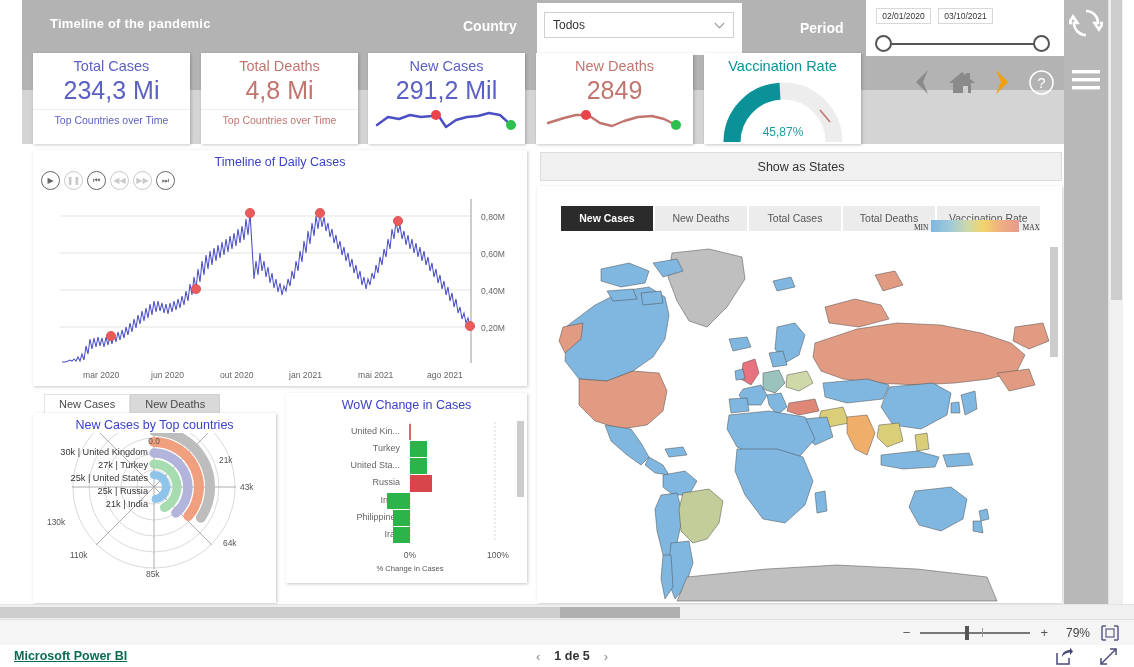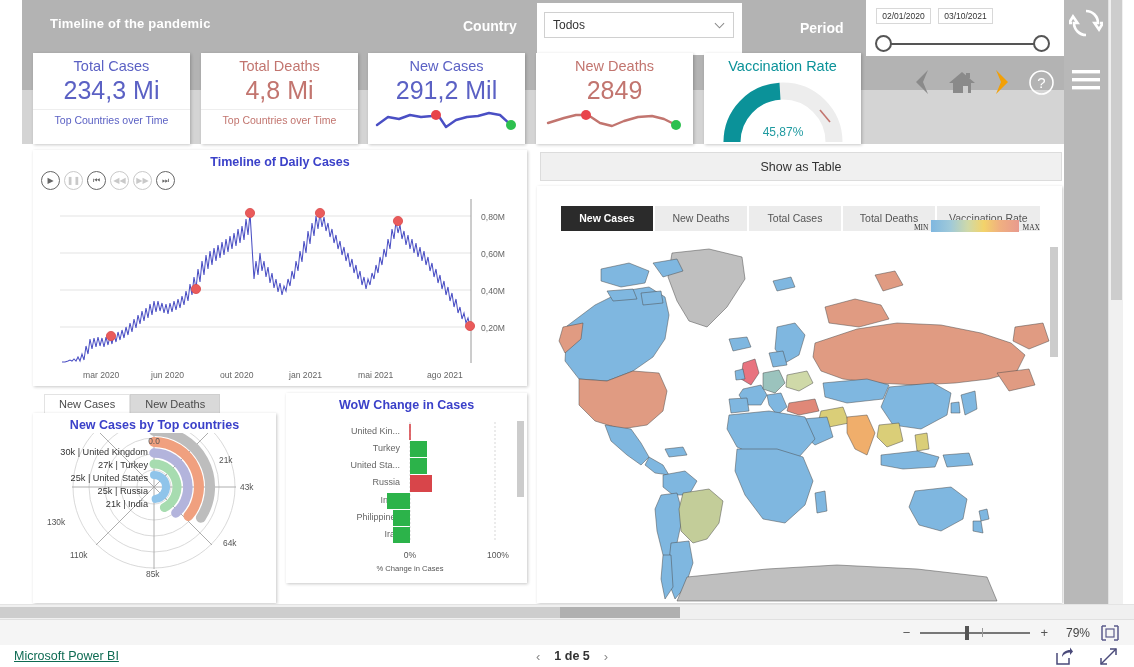--- a/index.html
+++ b/index.html
@@ -97,21 +97,21 @@
   .kpi.c4{ left:536px; }
   .kpi.c5{ left:704px; }
   .blue{ color:#5b61c4; }
   .red { color:#c2756f; }
   .teal{ color:#0b9299; }
   .spark{ margin-top:-2px; }
 
   
   .panel{ position:absolute; background:#ffffff; box-shadow:1px 1px 3px rgba(0,0,0,.22); }
   .panel-title{
-    text-align:center; font-size:12.5px; color:#3b41c9; padding-top:5px; font-weight:700;
+    text-align:center; font-size:12.5px; color:#3b41c9; padding-top:5px; font-weight:400;
   }
 
   
   .tl{ left:33px; top:150px; width:494px; height:236px; }
 
   .playctl{ position:absolute; left:8px; top:21px; display:flex; gap:4px; }
   .pbtn{
     width:19px; height:19px; border-radius:50%; border:1.6px solid #666;
     display:flex; align-items:center; justify-content:center;
     color:#666; font-size:8px;
@@ -184,20 +184,21 @@
   .zpct{ font-size:12px; color:#444; min-width:32px; text-align:right; }
 
   
   .footer{
     position:absolute; left:0; top:645px; width:1134px; height:22px;
     background:#ffffff; display:flex; align-items:center;
   }
   .brand{
     position:absolute; left:14px; font-size:12.5px; color:#0e6b53;
     text-decoration:underline;
+    font-weight:bold;
   }
   .pager{ position:absolute; left:536px; display:flex; align-items:center; gap:14px; }
   .pager .arw{ font-size:13px; color:#8a8a8a; }
   .pager .pg{ font-size:12.5px; color:#333; font-weight:bold; }
   .fright{ position:absolute; right:16px; display:flex; gap:26px; align-items:center; }
 
   svg{ display:block; }
   text{ font-family:"Liberation Sans", sans-serif; }
 </style>
 </head>
@@ -429,21 +430,21 @@
         <rect x="107" y="114" width="17" height="16" fill="#2cb34a"></rect>
 
         <text x="124" y="145" text-anchor="middle" font-size="8.6" fill="#555">0%</text>
         <text x="212" y="145" text-anchor="middle" font-size="8.6" fill="#555">100%</text>
         <text x="124" y="158" text-anchor="middle" font-size="7.6" fill="#555">% Change in Cases</text>
 
         <rect x="231" y="8" width="7" height="76" fill="#cccccc"></rect>
       </svg>
     </div>
 
-    <div class="showtable">Show as Table</div>
+    <div class="showtable">Show as States</div>
 
     <div class="panel mappanel">
       <div class="maptabs">
         <div class="mtab active">New Cases</div>
         <div class="mtab">New Deaths</div>
         <div class="mtab">Total Cases</div>
         <div class="mtab">Total Deaths</div>
         <div class="mtab">Vaccination Rate</div>
       </div>
 

